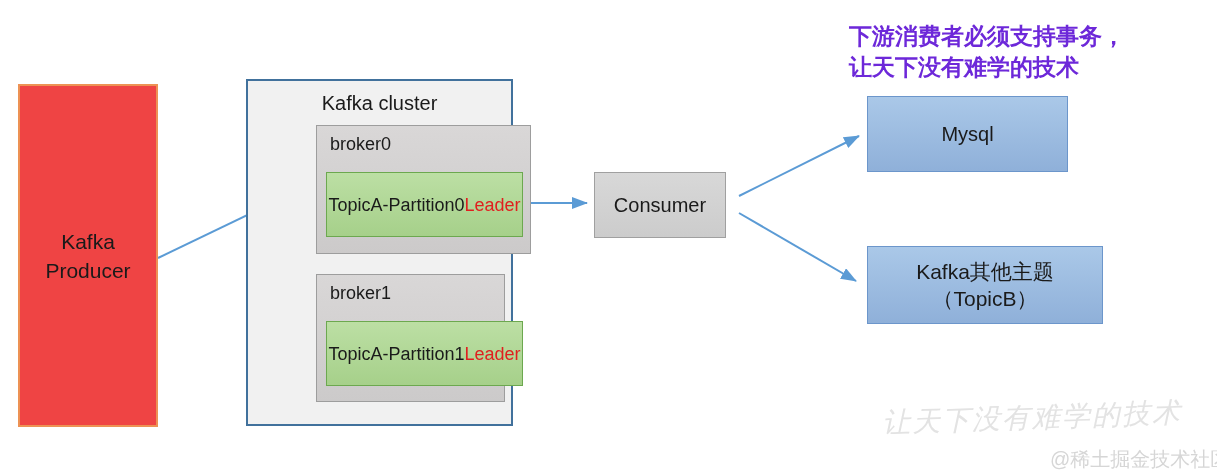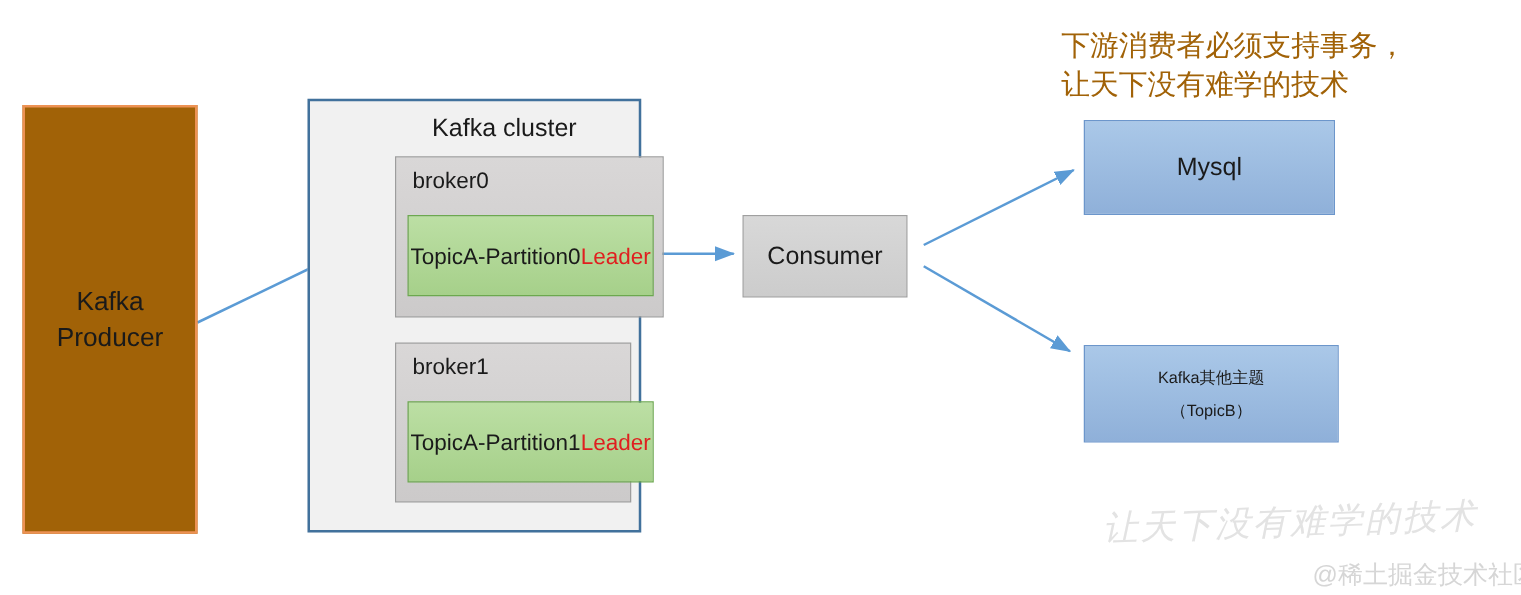--- a/index.html
+++ b/index.html
@@ -30,37 +30,36 @@
   .center-flex {
     display: flex;
     flex-direction: column;
     align-items: center;
     justify-content: center;
     text-align: center;
   }
   
   .producer {
     left: 18px; top: 84px; width: 140px; height: 343px;
-    background: #a16207;
+    background: #ef4444;
     border: 2px solid #ED9254;
     font-size: 21px;
     line-height: 29px;
   }
   
   .cluster {
     left: 246px; top: 79px; width: 267px; height: 347px;
     background: #F1F1F1;
     border: 2px solid #41719C;
   }
   .cluster-title {
     position: absolute;
     left: 0; top: 11px; width: 100%;
     text-align: center;
     font-size: 20px;
-    padding-left: 24px;
   }
   .broker {
     position: absolute;
     box-sizing: border-box;
     background: linear-gradient(180deg, #D9D7D7 0%, #CCCACA 100%);
     border: 1px solid #9D9D9D;
     margin-left: 48px;
   }
   .broker0 { left: 20px; top: 44px;  width: 215px; height: 129px; }
   .broker1 { left: 20px; top: 193px; width: 189px; height: 128px; }
@@ -93,33 +92,33 @@
   
   .sink {
     background: linear-gradient(180deg, #AAC8E8 0%, #8FB0D9 100%);
     border: 1px solid #6C96CB;
   }
   .mysql {
     left: 867px; top: 96px; width: 201px; height: 76px;
     font-size: 20px;
   }
   .topicb {
-    left: 867px; top: 246px; width: 204px; height: 78px;
-    font-size: 13px;
+    left: 867px; top: 246px; width: 236px; height: 78px;
+    font-size: 21px;
     line-height: 27px;
-    margin-top: 30px;
   }
   
   .annotation {
     position: absolute;
     left: 849px; top: 21px;
     font-size: 23px;
     line-height: 31px;
-    color: #a16207;
+    color: #6d28d9;
     white-space: nowrap;
+    font-weight: bold;
   }
   
   .wm-slogan {
     position: absolute;
     left: 882px; top: 399px;
     font-size: 28px;
     font-style: italic;
     letter-spacing: 2px;
     color: #E3E3E3;
     transform: rotate(-2deg);

